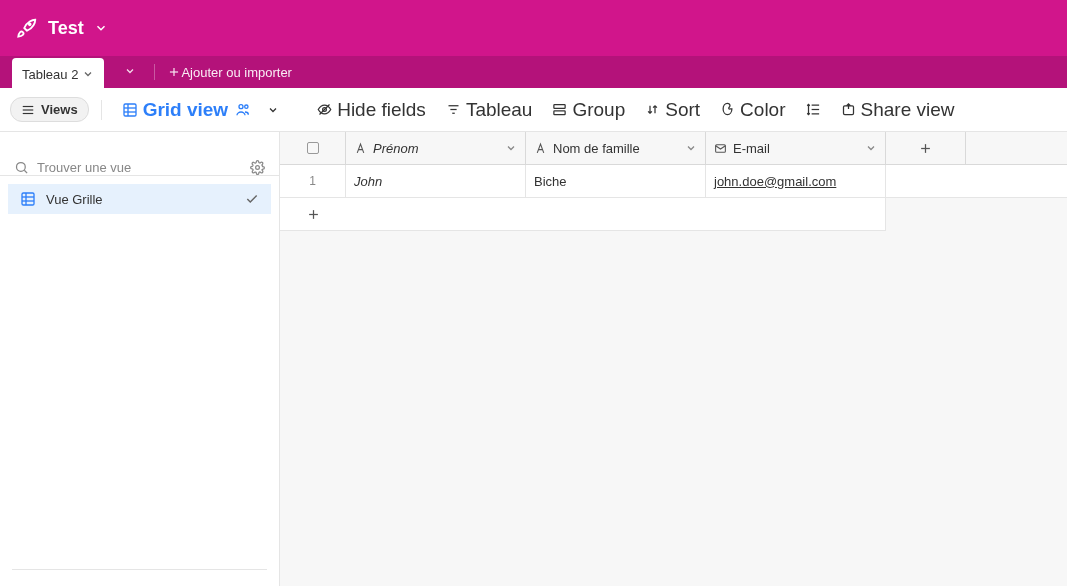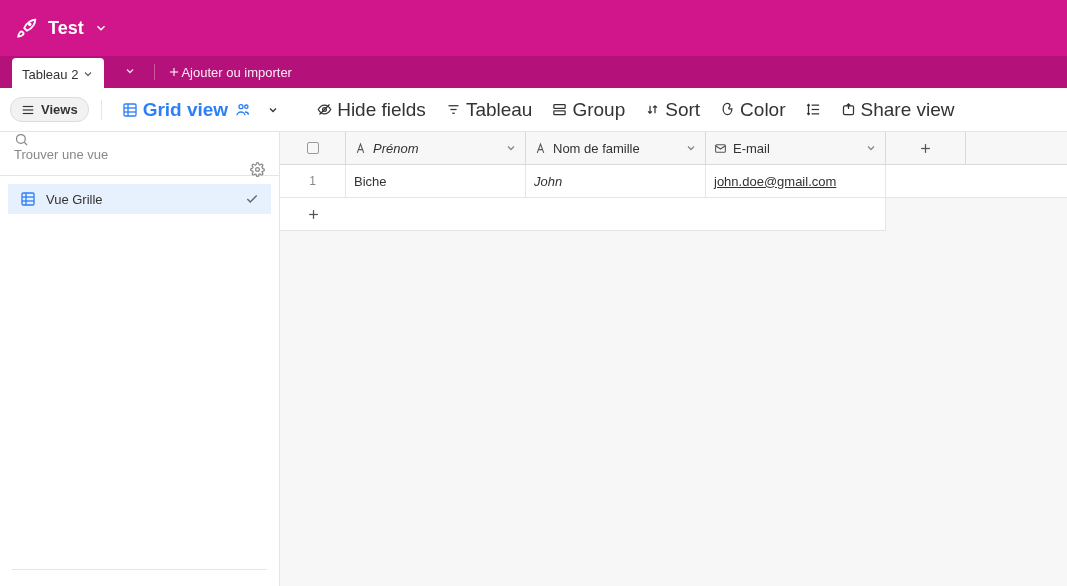--- a/index.html
+++ b/index.html
@@ -19,21 +19,21 @@
 .divider-v { width: 1px; height: 16px; background: rgba(255,255,255,0.3); margin: 0 12px; }
 .add-import { display: flex; align-items: center; color: #fff; gap: 0; cursor: pointer; opacity: 0.92; font-size: 13px; }
 .toolbar { display: flex; align-items: center; height: 44px; border-bottom: 1px solid #e5e5e5; padding: 0 10px; gap: 4px; }
 .views-btn { display: flex; align-items: center; background: #f2f2f2; border: 1px solid #ddd; padding: 4px 10px; border-radius: 12px; font-weight: 600; cursor: pointer; gap: 6px; }
 .tool-sep { width: 1px; height: 20px; background: #e5e5e5; margin: 0 8px; }
 .tool-item { display: flex; align-items: center; gap: 5px; padding: 4px 8px; cursor: pointer; color: #333; font-size: 19px; }
 .tool-item.primary { color: #2d7ff9; font-weight: 600; }
 .tool-item svg { stroke: currentColor; }
 .content { display: flex; height: calc(586px - 56px - 32px - 44px); }
 .sidebar { width: 280px; border-right: 1px solid #e5e5e5; display: flex; flex-direction: column; }
-.sidebar-search { display: flex; align-items: flex-start; height: 44px; padding: 0 14px; border-bottom: 1px solid #e5e5e5; color: #888; flex-direction: column; }
+.sidebar-search { display: flex; align-items: flex-end; height: 44px; padding: 0 14px; border-bottom: 1px solid #e5e5e5; gap: 8px; color: #888; }
 .sidebar-search input { border: none; outline: none; flex: 1; font-size: 13px; color: #333; }
 .sidebar-search input::placeholder { color: #888; }
 .gear { margin-left: auto; cursor: pointer; stroke: #888; }
 .view-list { padding: 8px; }
 .view-item { display: flex; align-items: center; padding: 7px 12px; border-radius: 0; gap: 10px; background: #e6f1fd; cursor: pointer; }
 .view-item .check { margin-left: auto; }
 .grid-area { flex: 1; background: #f7f7f7; overflow: auto; }
 .grid-header { display: flex; background: #f7f7f7; border-bottom: 1px solid #d9d9d9; height: 33px; position: sticky; top: 0; }
 .row-header-cell { width: 66px; display: flex; align-items: center; justify-content: center; border-right: 1px solid #d9d9d9; background: #f7f7f7; }
 .col-header { display: flex; align-items: center; padding: 0 8px; border-right: 1px solid #d9d9d9; background: #f7f7f7; color: #333; font-size: 13px; gap: 6px; position: relative; }
@@ -237,25 +237,25 @@
       </div>
       <div class="col-add">
         <svg class="icon" width="15" height="15" viewBox="0 0 24 24" fill="none" stroke="#555" stroke-width="2">
             <line x1="12" y1="5" x2="12" y2="19"></line>
             <line x1="5" y1="12" x2="19" y2="12"></line>
           </svg>
       </div>
     </div>
     <div class="data-row">
       <div class="row-num">1</div>
+      <div class="data-cell col-w1">
+          <span>John</span>
+        </div>
       <div class="data-cell col-w2">
           <span>Biche</span>
-        </div>
-      <div class="data-cell col-w1">
-          <span>John</span>
         </div>
       <div class="data-cell col-w3 email">
           <span>john.doe@gmail.com</span>
         </div>
     </div>
     <div class="add-row">
       <div class="add-row-btn">
         <svg class="icon" width="15" height="15" viewBox="0 0 24 24" fill="none" stroke="#555" stroke-width="2">
             <line x1="12" y1="5" x2="12" y2="19"></line>
             <line x1="5" y1="12" x2="19" y2="12"></line>

